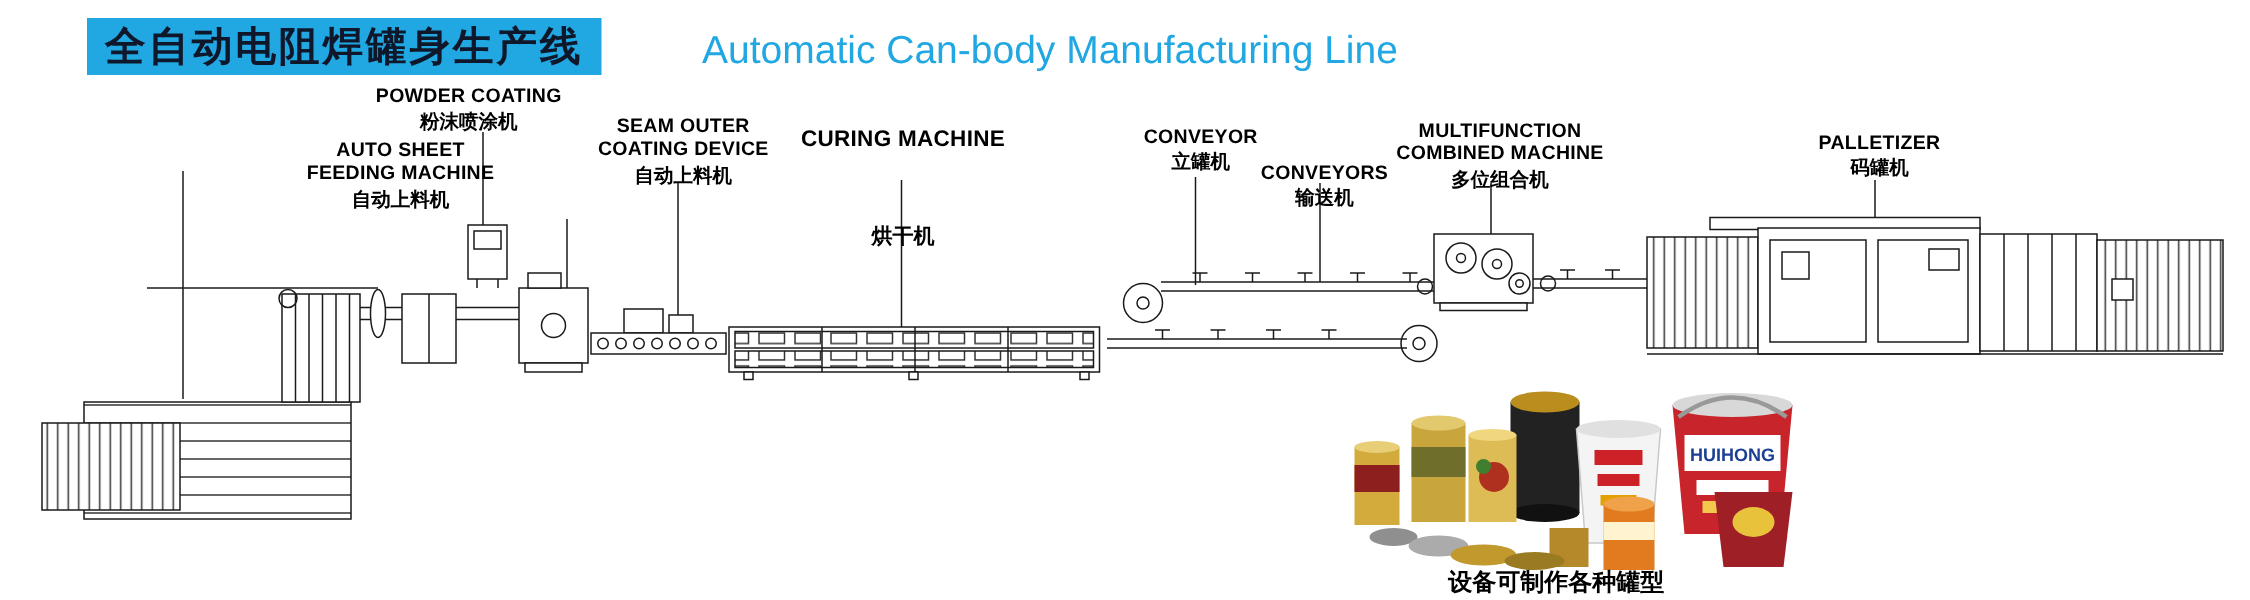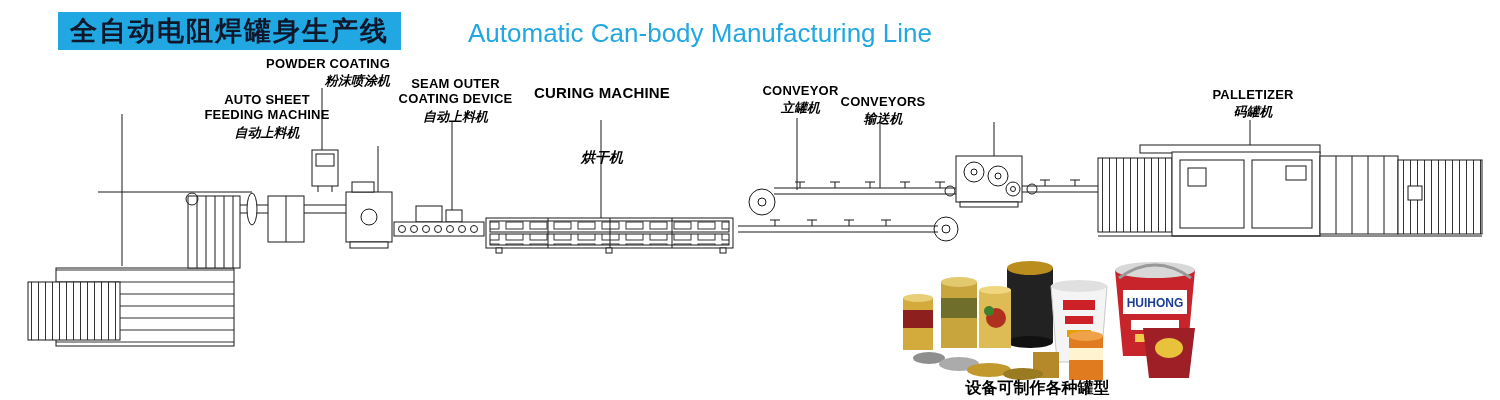--- a/index.html
+++ b/index.html
@@ -12,21 +12,21 @@
     position:absolute;left:58px;top:12px;height:38px;line-height:38px;
     background:#21a7e1;color:#0f172a;font-size:27px;font-weight:bold;
     padding:0 12px;letter-spacing:2px;white-space:nowrap;
   }
   .header-en{
     position:absolute;left:468px;top:18px;color:#21a7e1;
     font-size:26px;font-weight:normal;white-space:nowrap;
   }
   .label{position:absolute;text-align:center;}
   .label .en{font-size:13px;font-weight:bold;line-height:1.18;white-space:pre-line;letter-spacing:0.2px;}
-  .label .cn{font-size:13px;font-weight:bold;margin-top:1px;font-style:italic;}
+  .label .cn{font-size:13px;font-weight:bold;margin-top:1px;}
   .label.large .en{font-size:15px;}
   .label.large .cn{font-size:14px;margin-top:47px;}
   .caption{
     position:absolute;left:945px;top:378px;width:185px;text-align:center;
     font-size:16px;font-weight:bold;
   }
 </style>
 </head>
 <body>
 
@@ -258,21 +258,21 @@
         <ellipse cx="96" cy="118" rx="22" ry="7" fill="#c2992c"></ellipse>
         <ellipse cx="130" cy="122" rx="20" ry="6" fill="#9a7b22"></ellipse>
       </g>
     </g>
   </svg>
 
   <div class="header-cn">全自动电阻焊罐身生产线</div>
   <div class="header-en">Automatic Can-body Manufacturing Line</div>
 
 
-  <div class="label" style="left:235px;top:56px;width:155px;text-align:right;">
+  <div class="label" style="left:235px;top:56px;width:155px;">
     <div class="en">POWDER COATING</div>
     <div class="cn">粉沫喷涂机</div>
   </div>
 
   <div class="label" style="left:188px;top:92px;width:158px;">
     <div class="en">AUTO SHEET
 FEEDING MACHINE</div>
     <div class="cn">自动上料机</div>
   </div>
 
@@ -285,25 +285,30 @@
   <div class="label large" style="left:512px;top:84px;width:180px;">
     <div class="en">CURING MACHINE</div>
     <div class="cn">烘干机</div>
   </div>
 
   <div class="label" style="left:748px;top:83px;width:105px;">
     <div class="en">CONVEYOR</div>
     <div class="cn">立罐机</div>
   </div>
 
-  <div class="label" style="left:827px;top:94px;width:112px;">
+  <div class="label" style="left:827px;top:107px;width:112px;">
     <div class="en">CONVEYORS</div>
     <div class="cn">输送机</div>
   </div>
 
+  <div class="label" style="left:916px;top:79px;width:168px;">
+    <div class="en">MULTIFUNCTION
+COMBINED MACHINE</div>
+    <div class="cn">多位组合机</div>
+  </div>
 
   <div class="label" style="left:1183px;top:87px;width:140px;">
     <div class="en">PALLETIZER</div>
     <div class="cn">码罐机</div>
   </div>
 
   <div class="caption">设备可制作各种罐型</div>
 
 </div>
 

